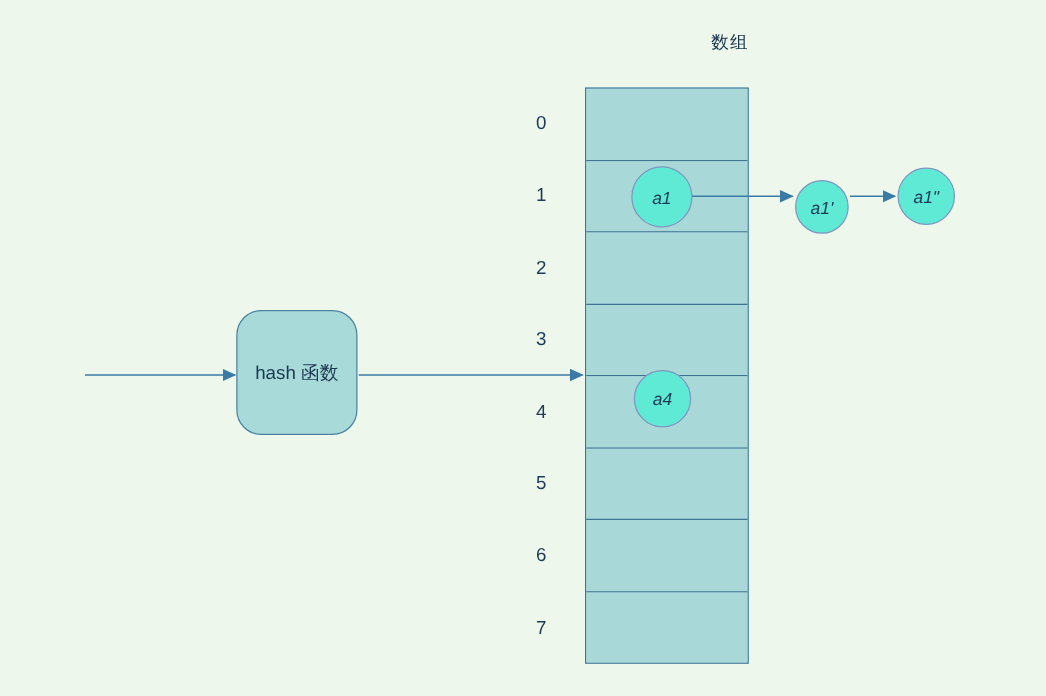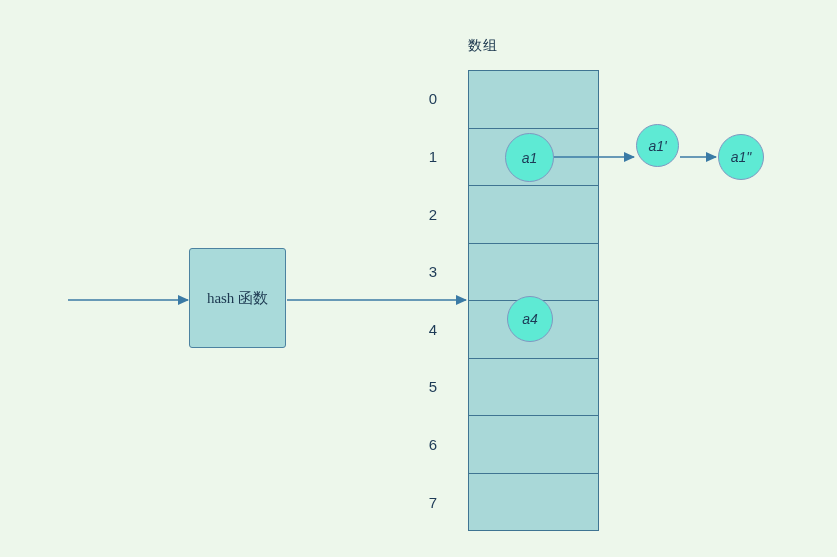--- a/index.html
+++ b/index.html
@@ -9,25 +9,24 @@
     background: #edf7eb;
     font-family: "Liberation Sans", "DejaVu Sans", sans-serif;
     color: #17324b;
     overflow: hidden;
   }
   .abs { position: absolute; }
 
   
   .array-title {
     left: 468px; top: 25px; width: 131px;
-    text-align: left;
+    text-align: right;
     font-size: 14px; line-height: 16px;
     letter-spacing: 1px;
     color: #16324a;
-    margin-top: 12px;
   }
 
   
   .array {
     left: 468px; top: 70px; width: 131px; height: 461px;
     display: flex; flex-direction: column;
     border: 1px solid #3f7492;
     background: #a9d8d8;
     z-index: 1;
   }
@@ -48,41 +47,40 @@
     display: flex; align-items: center; justify-content: center;
     font-size: 15px;
     color: #1d3a56;
   }
 
   
   .hash-box {
     left: 189px; top: 248px; width: 97px; height: 100px;
     background: #a9dada;
     border: 1.5px solid #4c82a0;
-    border-radius: 3px;
+    border-radius: 20px;
     display: flex; align-items: center; justify-content: center;
     font-size: 15px;
     color: #1c3850;
     z-index: 3;
-    font-family: Liberation Serif, serif;
   }
 
   
   .node {
     border-radius: 50%;
     background: #5eead4;
     border: 1px solid #7f97c1;
     display: flex; align-items: center; justify-content: center;
     font-size: 14px;
     color: #1d3a56;
     z-index: 3;
     font-style: italic;
   }
   .node-a1  { left: 505px; top: 133px; width: 49px; height: 49px; }
-  .node-a1p { left: 636px; top: 124px; width: 43px; height: 43px; }
+  .node-a1p { left: 636px; top: 144px; width: 43px; height: 43px; }
   .node-a1pp{ left: 718px; top: 134px; width: 46px; height: 46px; }
   .node-a4  { left: 507px; top: 296px; width: 46px; height: 46px; }
 
   svg.arrows {
     position: absolute; left: 0; top: 0;
     width: 837px; height: 557px;
     z-index: 2;
     pointer-events: none;
   }
 </style>

